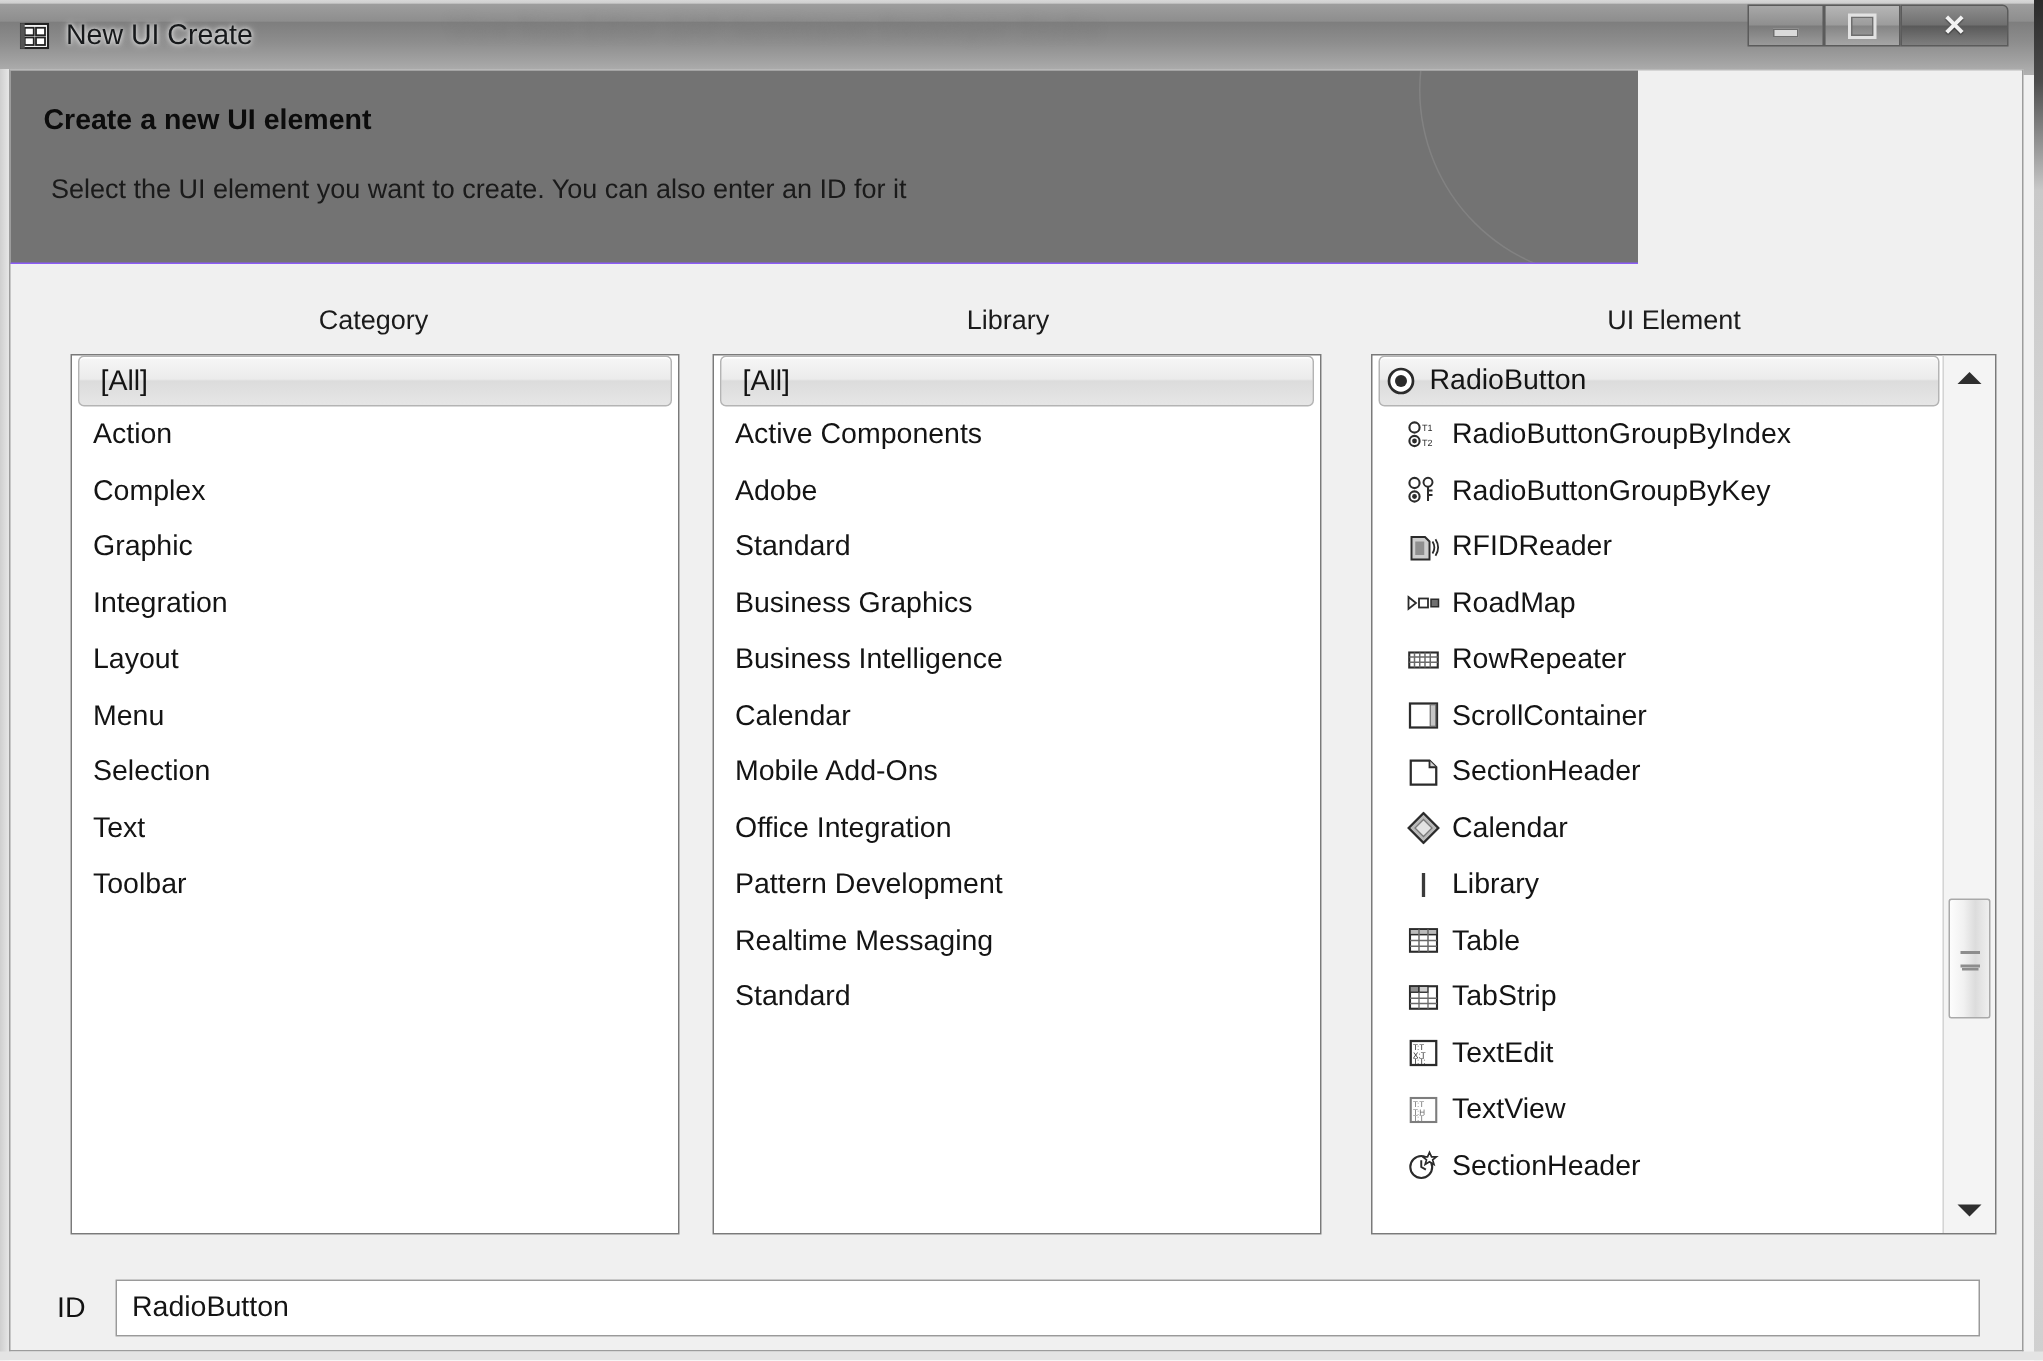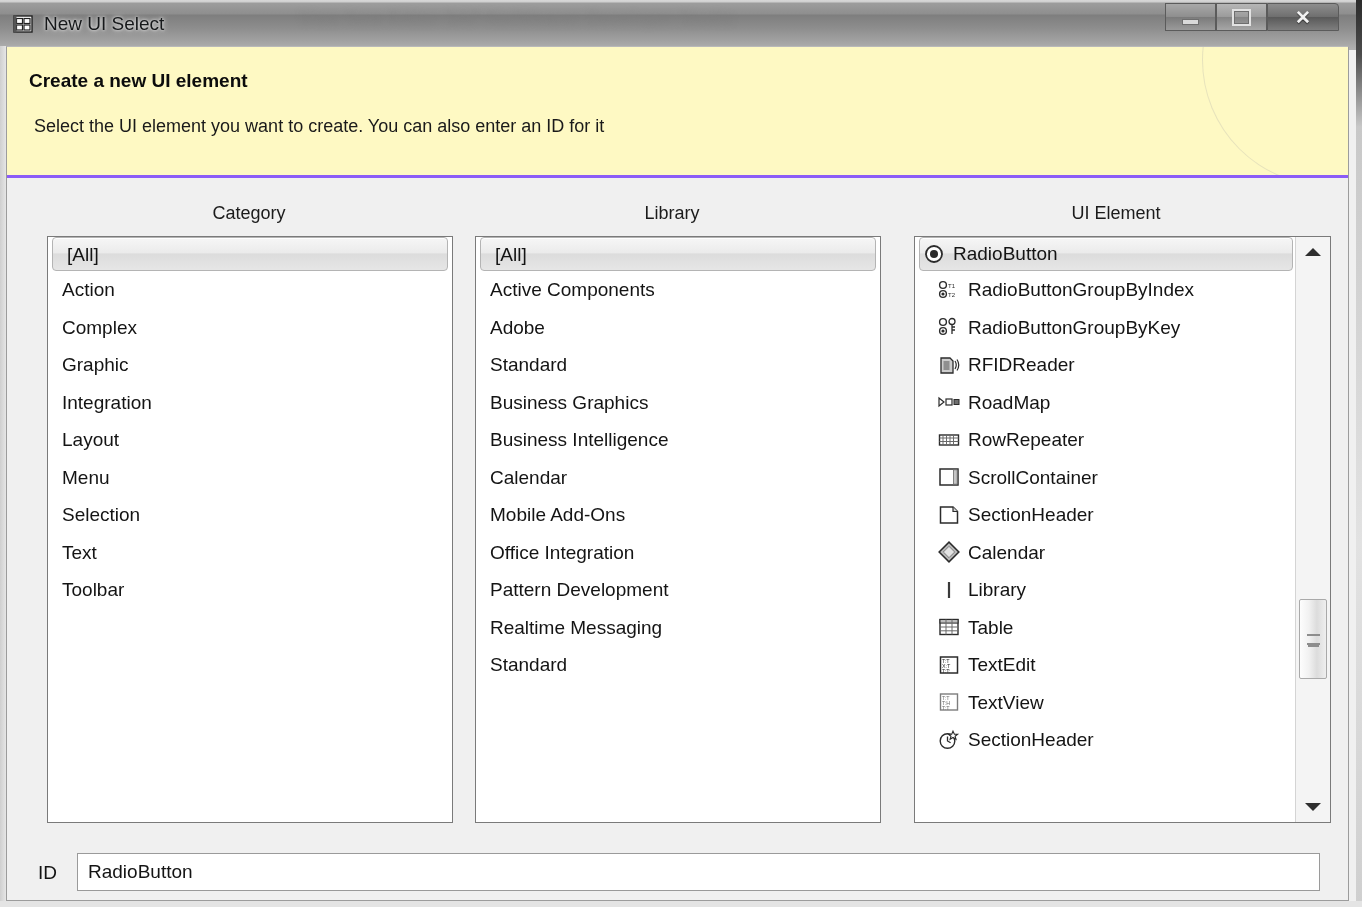--- a/index.html
+++ b/index.html
@@ -113,24 +113,24 @@
     box-sizing: border-box;
     background: #f0f0f0;
     border: 1px solid #9c9c9c;
     border-top: 1px solid #b9b9b9;
   }
 
   
   #header-panel {
     position: absolute;
     left: 0; top: 0;
-    width: 1341px;
+    width: 1085px;
     height: 128px;
-    background: #fef9c3;
-    border-bottom: 3px solid #8b5cf6;
+    background: #737373;
+    border-bottom: 1px solid #8b5cf6;
     overflow: hidden;
   }
   #header-watermark {
     position: absolute;
     right: -150px; top: -150px;
     width: 330px; height: 330px;
     border-radius: 50%;
     background: radial-gradient(circle at 28% 72%,
        rgba(0,0,0,0) 58%, rgba(120,120,120,0.09) 62%,
        rgba(150,150,150,0.13) 72%, rgba(190,190,190,0.09) 86%, rgba(255,255,255,0) 100%);
@@ -328,21 +328,21 @@
       <svg width="22" height="22" viewBox="0 0 22 22">
         <rect x="1" y="2" width="18" height="16" fill="#fdfdfd" stroke="#222" stroke-width="1.4"></rect>
         <rect x="3.5" y="4.5" width="6" height="5" fill="#fff" stroke="#222" stroke-width="1.2"></rect>
         <rect x="11" y="4.5" width="6" height="5" fill="#fff" stroke="#222" stroke-width="1.2"></rect>
         <rect x="3.5" y="11" width="6" height="5" fill="#fff" stroke="#222" stroke-width="1.2"></rect>
         <rect x="11" y="11" width="6" height="5" fill="#fff" stroke="#222" stroke-width="1.2"></rect>
         <rect x="0.5" y="1.5" width="3" height="17" fill="#555"></rect>
       </svg>
     </div>
 
-    <div id="title-text">New UI Select</div>
+    <div id="title-text">New UI Create</div>
 
     <div class="wbtn" id="btn-min">
       <div class="glyph"></div>
     </div>
     <div class="wbtn" id="btn-max">
       <div class="glyph"></div>
     </div>
     <div class="wbtn" id="btn-close">
       <div class="glyph">✕</div>
     </div>
@@ -500,20 +500,31 @@
                     <rect x="2" y="3.5" width="18" height="15" fill="#fff" stroke="#2b2b2b" stroke-width="1.4"></rect>
                     <rect x="2" y="3.5" width="18" height="3.6" fill="#bcbcbc" stroke="#2b2b2b" stroke-width="1"></rect>
                     <path d="M8 3.5 V18.5 M14 3.5 V18.5 M2 11 H20 M2 14.8 H20" stroke="#6a6a6a" stroke-width="1"></path>
                   </svg>
                 </span>
                 <span class="uilabel">Table</span>
               </div>
               <div class="item">
                 <span class="uiicon">
                   <svg width="22" height="22" viewBox="0 0 22 22">
+                    <rect x="2" y="3.5" width="18" height="15" fill="#fff" stroke="#2b2b2b" stroke-width="1.4"></rect>
+                    <rect x="2" y="3.5" width="6" height="4" fill="#8f8f8f" stroke="#2b2b2b" stroke-width="0.9"></rect>
+                    <rect x="8" y="3.5" width="6" height="4" fill="#cfcfcf" stroke="#2b2b2b" stroke-width="0.9"></rect>
+                    <path d="M2 11.5 H20 M2 15 H20 M8 7.5 V18.5 M14 7.5 V18.5" stroke="#6a6a6a" stroke-width="0.9"></path>
+                  </svg>
+                </span>
+                <span class="uilabel">TabStrip</span>
+              </div>
+              <div class="item">
+                <span class="uiicon">
+                  <svg width="22" height="22" viewBox="0 0 22 22">
                     <rect x="2.5" y="3" width="17" height="16" fill="#fff" stroke="#2b2b2b" stroke-width="1.5"></rect>
                     <text x="4" y="9" font-size="5.4" font-family="Liberation Sans" fill="#2b2b2b">T:T</text>
                     <text x="4" y="14" font-size="5.4" font-family="Liberation Sans" fill="#2b2b2b">X:T</text>
                     <text x="4" y="18.6" font-size="5.4" font-family="Liberation Sans" fill="#2b2b2b">T:T:</text>
                   </svg>
                 </span>
                 <span class="uilabel">TextEdit</span>
               </div>
               <div class="item">
                 <span class="uiicon">

